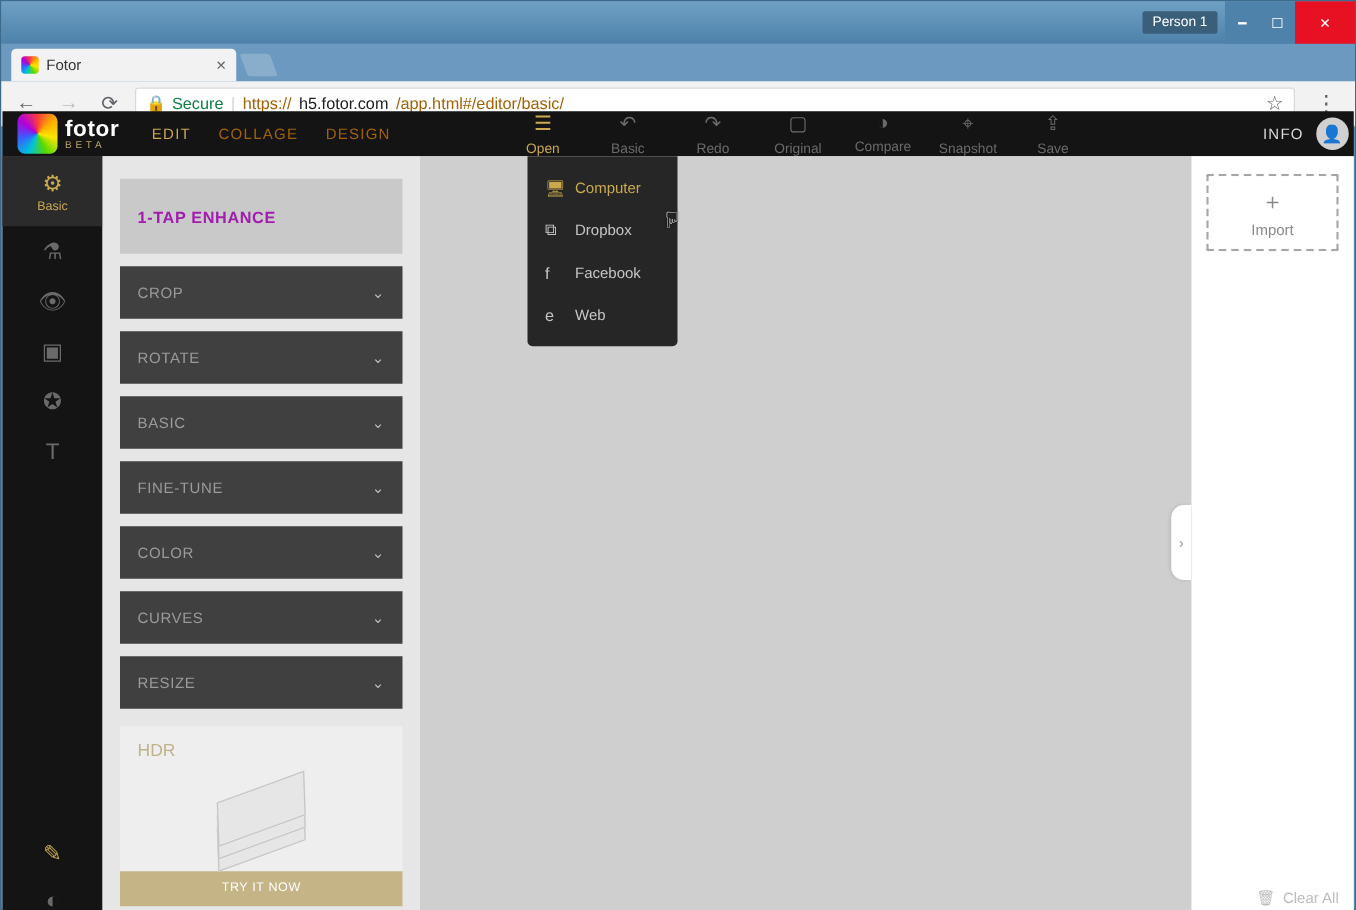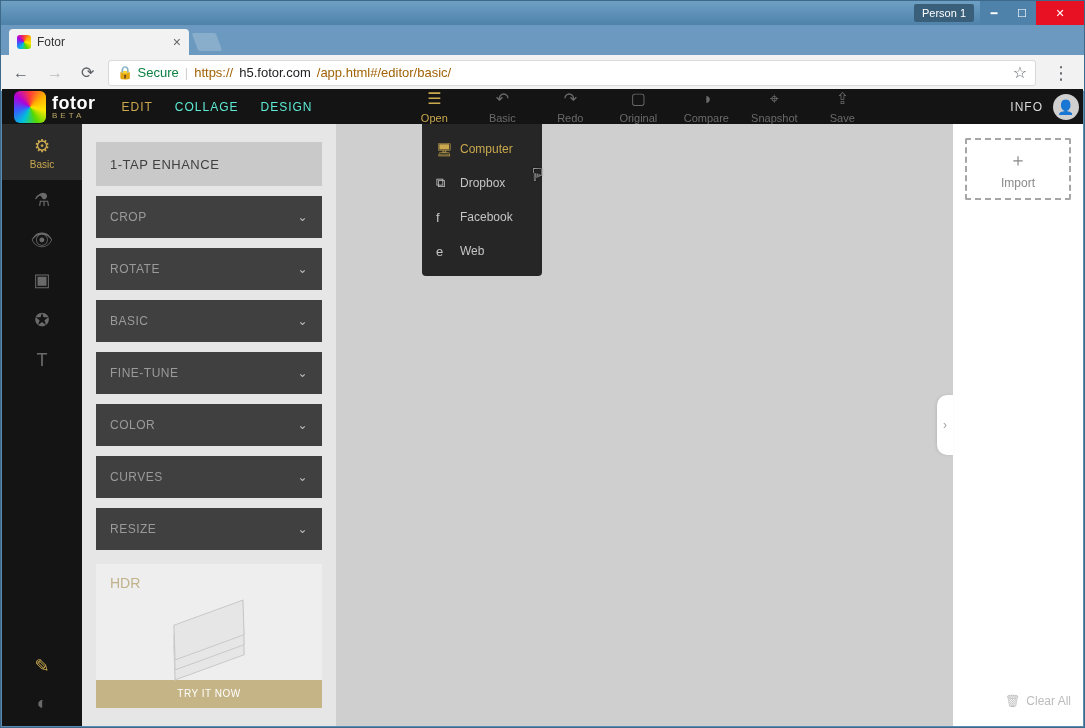--- a/index.html
+++ b/index.html
@@ -1,18 +1,18 @@
 <!DOCTYPE html>
 <html><head>
 <meta charset="utf-8">
 <style>
 *{box-sizing:border-box;margin:0;padding:0;font-family:Arial,Helvetica,sans-serif}
 body{width:1085px;height:728px;overflow:hidden;background:#5a8bb0;position:relative}
 .window-frame{position:absolute;inset:0;border:1px solid #3d6a8a}
-.titlebar{height:24px;background:linear-gradient(#6fa0c4,#4e82aa);display:flex;justify-content:flex-end;align-items:stretch}
+.titlebar{height:34px;background:linear-gradient(#6fa0c4,#4e82aa);display:flex;justify-content:flex-end;align-items:stretch}
 .win-btns{display:flex}
 .win-btn{width:28px;display:flex;align-items:center;justify-content:center;color:#fff;font-size:11px}
 .win-btn.close{background:#e81123;width:48px}
 .win-btn.max{background:#4e82aa}
 .win-btn.min{background:#4e82aa}
 .person-badge{background:#3a5f7a;color:#fff;font-size:11px;padding:3px 8px;align-self:center;margin-right:6px;border-radius:2px}
 
 .tabs-strip{height:30px;background:#6b99bf;display:flex;align-items:flex-end;padding-left:8px}
 .tab{background:#f2f2f2;height:26px;min-width:180px;border-radius:4px 4px 0 0;display:flex;align-items:center;padding:0 8px;gap:6px;font-size:12px;color:#333;position:relative}
 .tab .close-x{margin-left:auto;color:#666;font-size:14px}
@@ -29,42 +29,42 @@
 .menu-dots{color:#5f6368;font-size:18px;padding:0 6px}
 
 .app{position:absolute;top:88px;left:1px;right:1px;bottom:1px;display:flex;flex-direction:column}
 .app-header{height:58px;background:#141414;display:flex;align-items:center;padding-left:12px}
 .logo{display:flex;align-items:center;gap:6px}
 .logo-mark{width:32px;height:32px;border-radius:6px;background:conic-gradient(#ff3b3b,#ffb000,#ffe600,#57d900,#00c2d9,#3b5bff,#b000d9,#ff3b3b)}
 .logo-text{display:flex;flex-direction:column;line-height:1}
 .logo-text .main{color:#fff;font-weight:bold;font-size:18px;letter-spacing:.5px}
 .logo-text .sub{color:#bba76a;font-size:8px;letter-spacing:3px}
 .main-nav{display:flex;gap:22px;margin-left:26px}
-.main-nav a{color:#5eead4;font-size:12px;letter-spacing:1px;text-decoration:none}
+.main-nav a{color:#a16207;font-size:12px;letter-spacing:1px;text-decoration:none}
 .main-nav a.active{color:#c9a84e}
 
 .tool-strip{display:flex;gap:4px;margin-left:auto;align-items:center;height:100%}
 .tool-btn{width:64px;height:100%;display:flex;flex-direction:column;align-items:center;justify-content:center;gap:4px;color:#6a6a6a;font-size:11px;position:relative}
 .tool-btn.active{color:#c9a84e}
 .tool-btn .ico{font-size:16px}
 .info-area{display:flex;align-items:center;gap:10px;margin-left:8px;margin-right:4px}
 .info-link{color:#d9d9d9;font-size:12px;letter-spacing:1px}
 .avatar{width:26px;height:26px;border-radius:50%;background:#d0d0d0;display:flex;align-items:center;justify-content:center;color:#fff;font-size:14px}
 
 .workspace{flex:1;display:flex;position:relative;background:#cfcfcf}
 .icon-rail{width:80px;background:#141414;display:flex;flex-direction:column;align-items:center;padding-top:0}
 .rail-item{width:80px;height:40px;display:flex;flex-direction:column;align-items:center;justify-content:center;color:#6a6a6a;font-size:10px;gap:2px}
 .rail-item.active{background:#2b2b2b;color:#c9a84e;height:56px}
 .rail-item .ico{font-size:18px}
 .rail-bottom{margin-top:auto;margin-bottom:12px;display:flex;flex-direction:column;gap:16px;align-items:center}
 .rail-bottom .ico{color:#c9a84e;font-size:18px}
 .rail-bottom .ico.gray{color:#6a6a6a}
 
 .tools-panel{width:254px;background:#e6e6e6;padding:18px 14px;display:flex;flex-direction:column;gap:10px}
-.enhance-btn{height:44px;background:#c9c9c9;color:#404040;display:flex;align-items:center;padding-left:14px;font-size:13px;font-weight:normal;letter-spacing:.5px}
+.enhance-btn{height:60px;background:#c9c9c9;color:#a21caf;display:flex;align-items:center;padding-left:14px;font-size:13px;font-weight:bold;letter-spacing:.5px}
 .accordion{height:42px;background:#404040;color:#9a9a9a;display:flex;align-items:center;padding:0 14px;font-size:12px;letter-spacing:.5px}
 .accordion .chev{margin-left:auto;color:#bcbcbc;font-size:12px}
 .hdr-card{background:#eeeeee;padding:10px 14px 0;color:#b9b9b9;font-size:10px;line-height:1.4;margin-top:4px}
 .hdr-card .title{color:#c0b28a;font-size:14px;margin-bottom:4px;display:block}
 .hdr-layers{position:relative;height:70px;margin:8px auto 0;width:100px}
 .hdr-layers div{position:absolute;width:70px;height:36px;border:1px solid #c5c5c5;background:#e6e6e6;transform:skewY(-20deg) skewX(2deg)}
 .hdr-layers div:nth-child(1){top:30px;left:15px}
 .hdr-layers div:nth-child(2){top:20px;left:15px}
 .hdr-layers div:nth-child(3){top:10px;left:15px}
 .try-btn{height:28px;background:#c5b486;color:#fff;font-size:10px;display:flex;align-items:center;justify-content:center;margin:0 -14px;margin-top:8px;letter-spacing:.5px}

